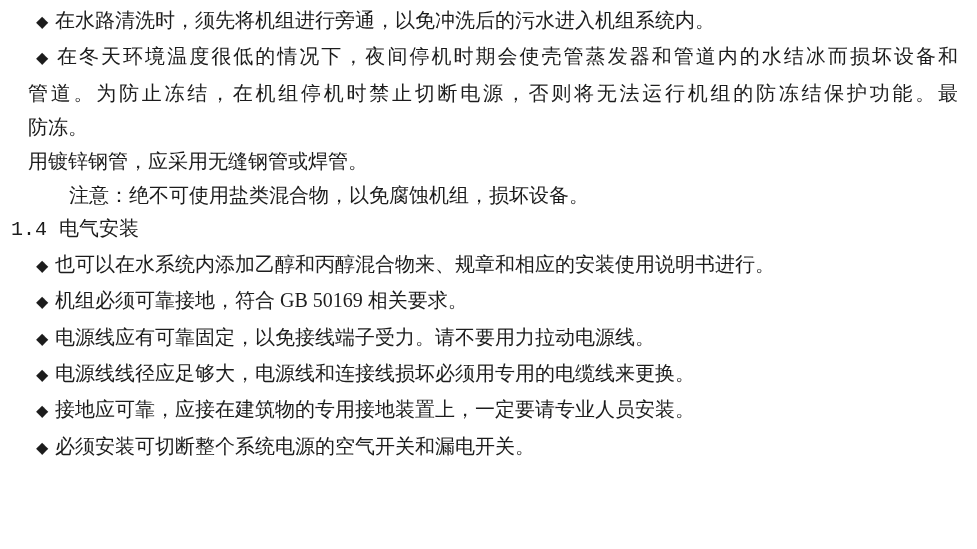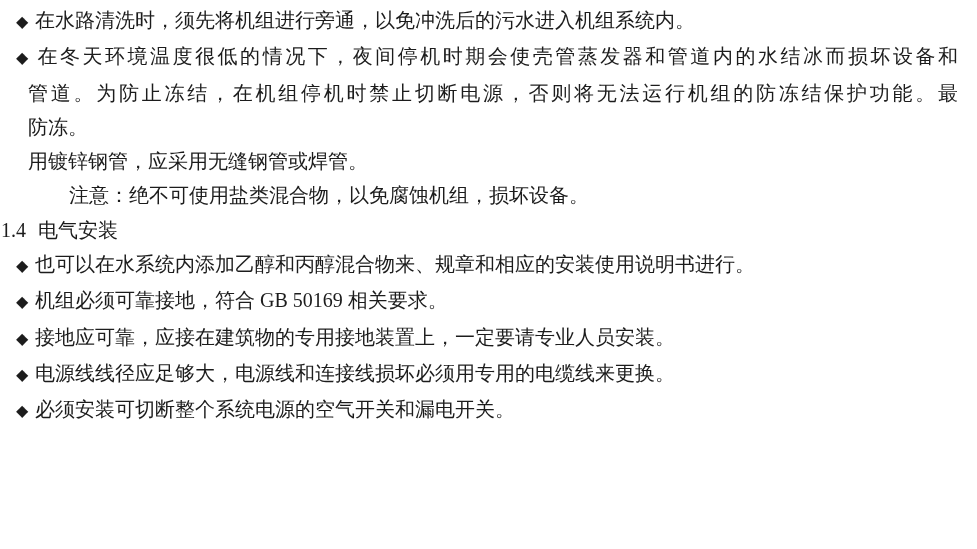--- a/index.html
+++ b/index.html
@@ -21,41 +21,42 @@
   .doc {
     width: 958px;
   }
   .line {
     font-size: 20px;
     line-height: 34.3px;
     white-space: normal;
   }
   
   .bl {
-    padding-left: 16px;
+    padding-left: 36px;
   }
   .bl .bul {
     display: inline-block;
     width: 19px;
     font-size: 16px;
     font-family: "DejaVu Sans", sans-serif;
     vertical-align: baseline;
   }
   
   .cont {
     padding-left: 28px;
   }
   
   .note {
     padding-left: 25px;
     margin-left: 44px;
   }
   
   .head {
-    padding-left: 1px;
+    padding-left: 11px;
+    font-family: Liberation Mono, monospace;
   }
   .head .num {
     display: inline-block;
     margin-right: 12px;
   }
   
   .just {
     text-align: justify;
     text-align-last: justify;
     text-justify: inter-character;
@@ -81,21 +82,22 @@
 
     <div class="line note">注意：绝不可使用盐类混合物，以免腐蚀机组，损坏设备。</div>
 
     <div class="line head"><span class="num">1.4</span><span>电气安装</span></div>
 
     <div class="line bl"><span class="bul">◆</span><span>也可以在水系统内添加乙醇和丙醇混合物来、规章和相应的安装使用说明书进行。</span></div>
 
     <div class="line bl"><span class="bul">◆</span><span>机组必须可靠接地，符合 GB 50169 相关要求。</span></div>
 
 
+    <div class="line bl"><span class="bul">◆</span><span>电源线应有可靠固定，以免接线端子受力。请不要用力拉动电源线。</span></div>
+
+    <div class="line bl"><span class="bul">◆</span><span>电源线线径应足够大，电源线和连接线损坏必须用专用的电缆线来更换。</span></div>
 
     <div class="line bl"><span class="bul">◆</span><span>接地应可靠，应接在建筑物的专用接地装置上，一定要请专业人员安装。</span></div>
-
-    <div class="line bl"><span class="bul">◆</span><span>电源线线径应足够大，电源线和连接线损坏必须用专用的电缆线来更换。</span></div>
 
     <div class="line bl"><span class="bul">◆</span><span>必须安装可切断整个系统电源的空气开关和漏电开关。</span></div>
 
   </div>
 </div>
 
 </body></html>

